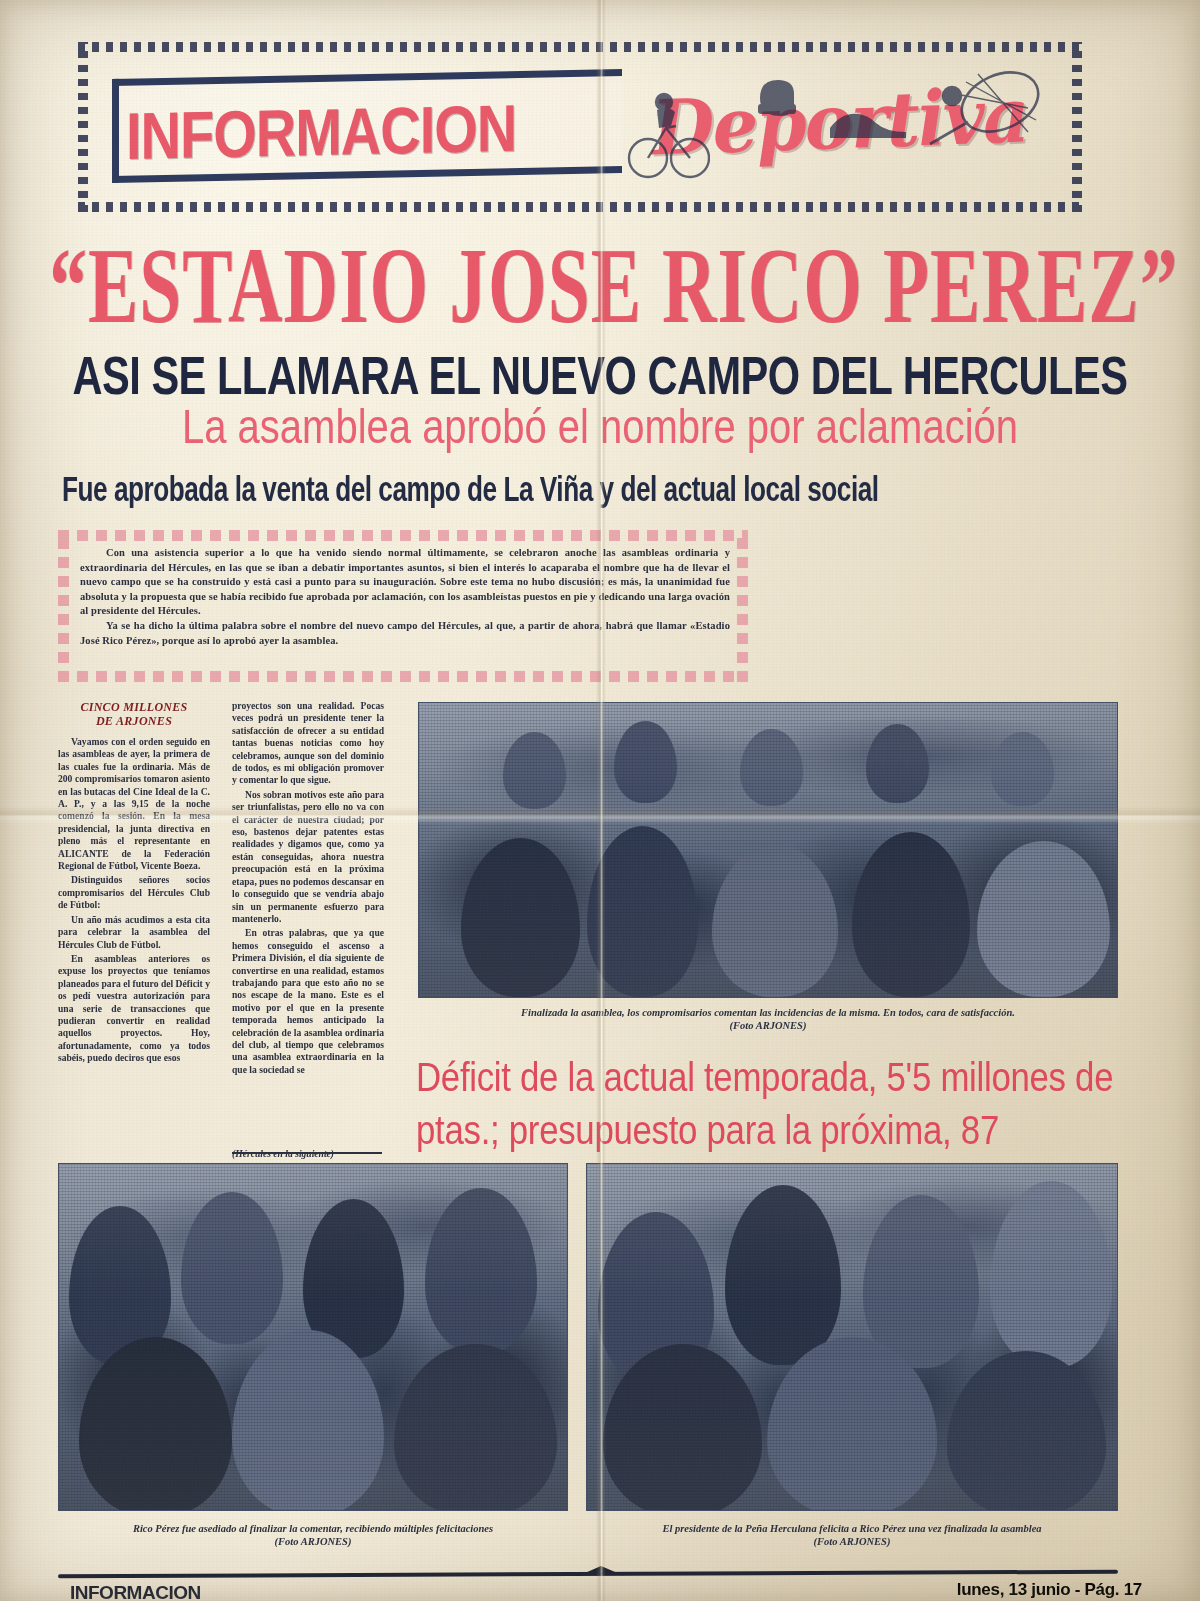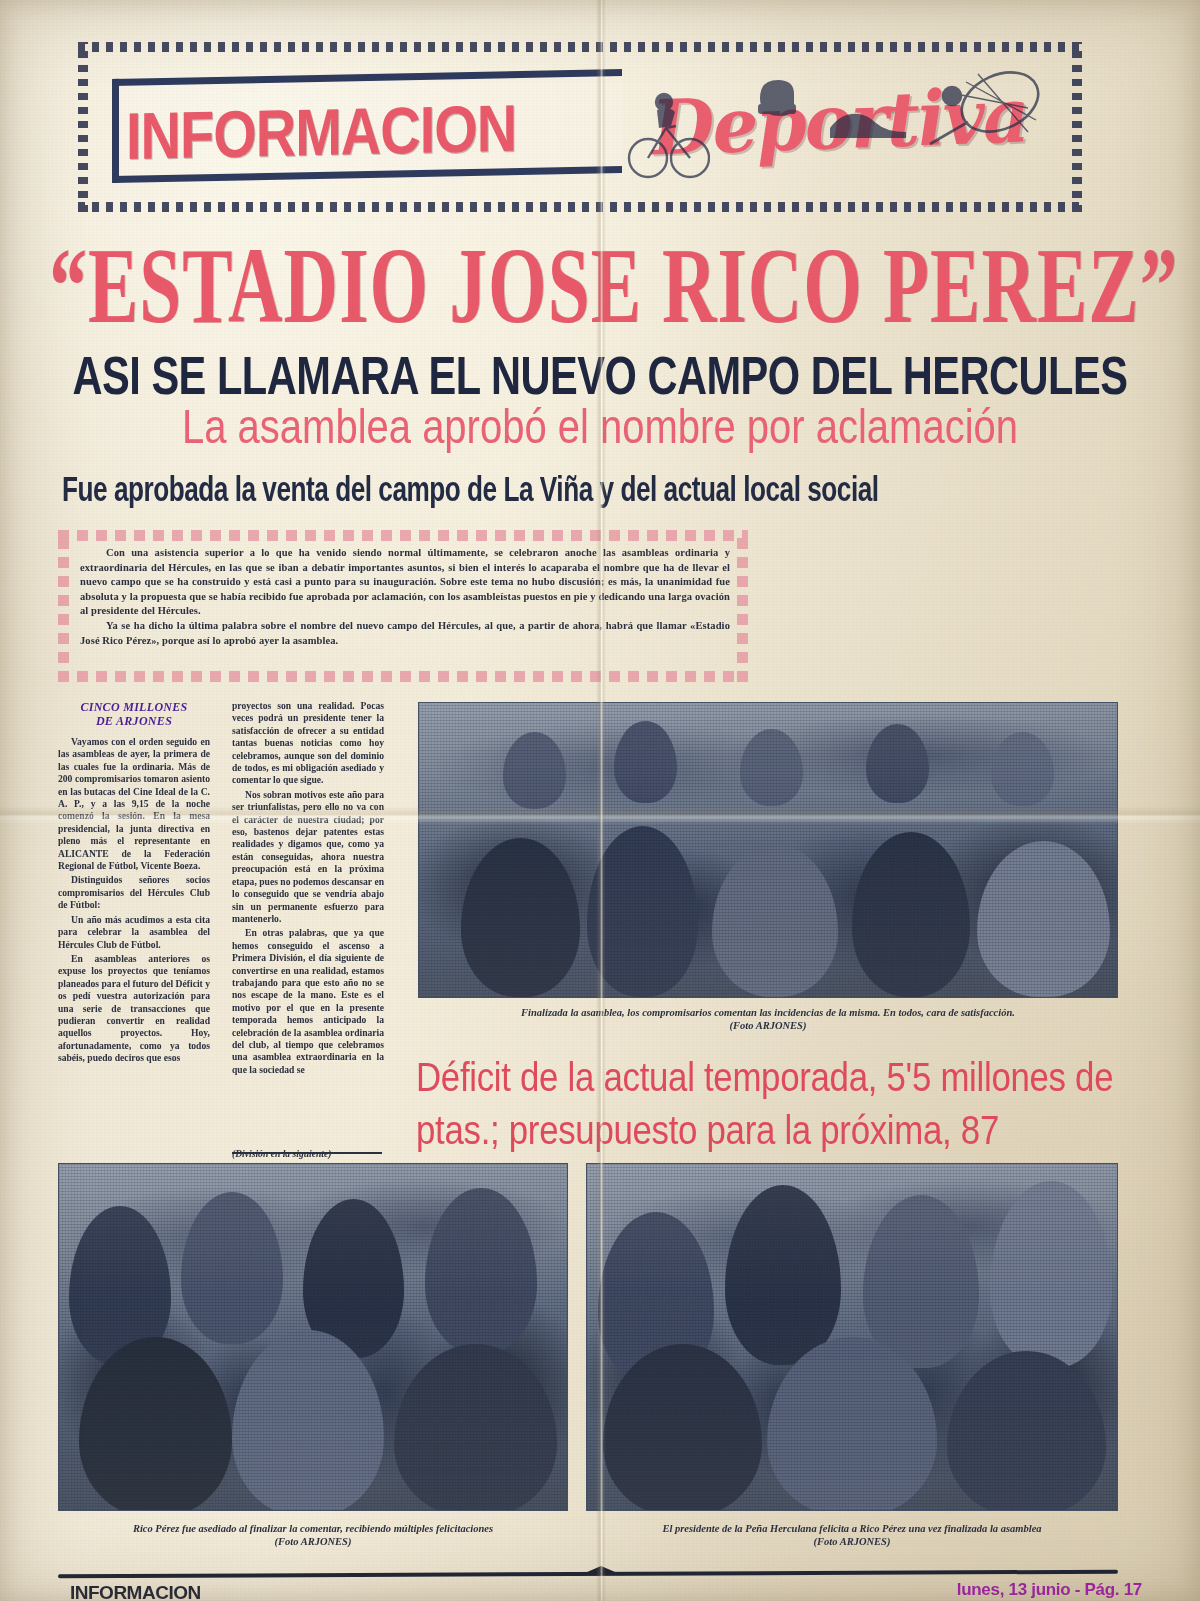--- a/index.html
+++ b/index.html
@@ -222,21 +222,21 @@
     line-height: 12.4px;
     color: #2b3040;
     text-align: justify;
   }
   .col p { text-indent: 13px; margin-bottom: 2px; }
   .col .nohang { text-indent: 0; }
   .colhead {
     font-family: "Liberation Serif", serif;
     font-weight: bold; font-style: italic;
     font-size: 12px; line-height: 14px;
-    text-align: center; color: #4c1d95;
+    text-align: center; color: #7f1d1d;
     margin-bottom: 8px; text-indent: 0;
     letter-spacing: .3px;
   }
   #col1 { left: 58px; top: 700px; width: 152px; }
   #col2 { left: 232px; top: 700px; width: 152px; }
 
   #contrule {
     position: absolute; left: 232px; top: 1152px; width: 150px; height: 2px;
     background: #2b3040;
   }
@@ -320,21 +320,21 @@
     clip-path: polygon(0 100%, 50% 0, 100% 100%, 50% 58%);
   }
   #foot-left {
     position: absolute; left: 70px; top: 1582px;
     font-family: "Liberation Sans", sans-serif; font-weight: bold;
     font-size: 19px; color: #1b2133; letter-spacing: -0.5px;
   }
   #foot-right {
     position: absolute; right: 58px; top: 1580px;
     font-family: "Liberation Sans", sans-serif; font-weight: bold;
-    font-size: 17px; color: #a21caf; letter-spacing: -0.3px;
+    font-size: 17px; color: #000000; letter-spacing: -0.3px;
   }
 </style>
 </head>
 <body>
 
 <div id="page"></div>
 
 <div class="content">
 
   <div id="masthead">
@@ -394,26 +394,26 @@
       <div>CINCO MILLONES</div>
       <div>DE ARJONES</div>
     </div>
     <p>Vayamos con el orden seguido en las asambleas de ayer, la primera de las cuales fue la ordinaria. Más de 200 compromisarios tomaron asiento en las butacas del Cine Ideal de la C. A. P., y a las 9,15 de la noche comenzó la sesión. En la mesa presidencial, la junta directiva en pleno más el representante en ALICANTE de la Federación Regional de Fútbol, Vicente Boeza.</p>
     <p>Distinguidos señores socios compromisarios del Hércules Club de Fútbol:</p>
     <p>Un año más acudimos a esta cita para celebrar la asamblea del Hércules Club de Fútbol.</p>
     <p>En asambleas anteriores os expuse los proyectos que teníamos planeados para el futuro del Déficit y os pedí vuestra autorización para una serie de transacciones que pudieran convertir en realidad aquellos proyectos. Hoy, afortunadamente, como ya todos sabéis, puedo deciros que esos</p>
   </div>
 
   <div class="col" id="col2">
-    <p class="nohang">proyectos son una realidad. Pocas veces podrá un presidente tener la satisfacción de ofrecer a su entidad tantas buenas noticias como hoy celebramos, aunque son del dominio de todos, es mi obligación asediado y comentar lo que sigue.</p>
+    <p class="nohang">proyectos son una realidad. Pocas veces podrá un presidente tener la satisfacción de ofrecer a su entidad tantas buenas noticias como hoy celebramos, aunque son del dominio de todos, es mi obligación promover y comentar lo que sigue.</p>
     <p>Nos sobran motivos este año para ser triunfalistas, pero ello no va con el carácter de nuestra ciudad; por eso, bastenos dejar patentes estas realidades y digamos que, como ya están conseguidas, ahora nuestra preocupación está en la próxima etapa, pues no podemos descansar en lo conseguido que se vendría abajo sin un permanente esfuerzo para mantenerlo.</p>
     <p>En otras palabras, que ya que hemos conseguido el ascenso a Primera División, el día siguiente de convertirse en una realidad, estamos trabajando para que esto año no se nos escape de la mano. Este es el motivo por el que en la presente temporada hemos anticipado la celebración de la asamblea ordinaria del club, al tiempo que celebramos una asamblea extraordinaria en la que la sociedad se</p>
   </div>
   <div id="contrule"></div>
-  <div id="continua">(División en la siguiente)</div>
+  <div id="continua">(Hércules en la siguiente)</div>
 
   <div class="photo" id="photo-top">
     <div class="tone"></div>
     <div class="fig-shapes">
       <div class="fig" style="left:6%;  top:46%; width:17%; height:54%; background:#222c41;"></div>
       <div class="fig" style="left:24%; top:42%; width:16%; height:58%; background:#2b3650;"></div>
       <div class="fig" style="left:42%; top:48%; width:18%; height:52%; background:#5d6880;"></div>
       <div class="fig" style="left:62%; top:44%; width:17%; height:56%; background:#242e44;"></div>
       <div class="fig" style="left:80%; top:47%; width:19%; height:53%; background:#707b92;"></div>
       <div class="fig" style="left:12%; top:10%; width:9%;  height:26%; background:#4a5570;"></div>

